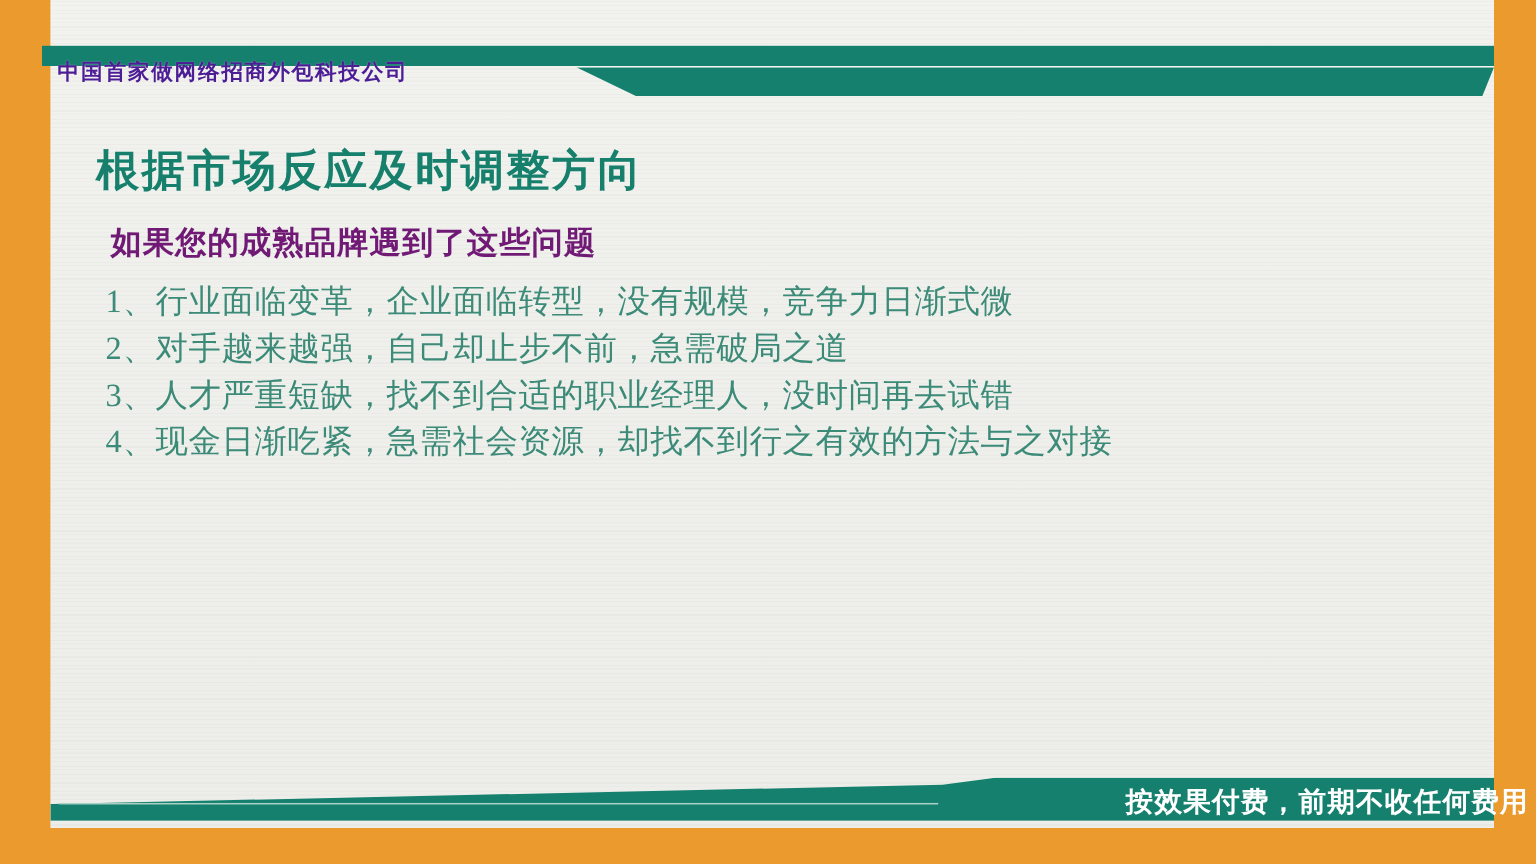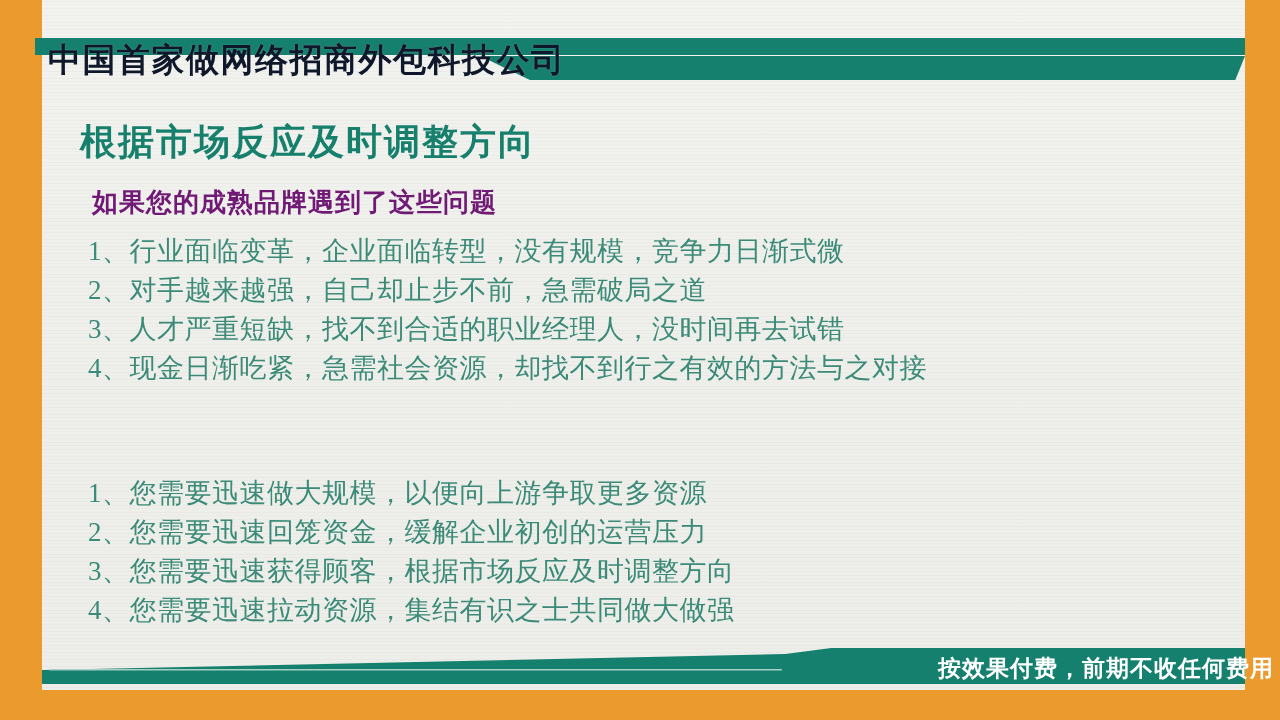--- a/index.html
+++ b/index.html
@@ -76,23 +76,23 @@
     height: 1px;
     background: #f3f4f0;
     clip-path: polygon(36.5% 0, 100% 0, 100% 100%, 36.5% 100%);
   }
   .header-title {
     position: absolute;
     left: 48px;
     top: 40px;
     height: 40px;
     line-height: 40px;
-    font-size: 33px;
-    font-weight: bold;
-    color: #0f172a;
+    font-size: 18px;
+    font-weight: bold;
+    color: #4c1d95;
     letter-spacing: 1.5px;
     white-space: nowrap;
     z-index: 4;
     text-shadow: 0 0 1px rgba(255,255,255,0.5);
   }
 
   
   .main-title {
     position: absolute;
     left: 80px;
@@ -199,26 +199,20 @@
   <div class="section-heading s1">如果您的成熟品牌遇到了这些问题</div>
 
   <div class="list l1">
     <div class="list-item">1、行业面临变革，企业面临转型，没有规模，竞争力日渐式微</div>
     <div class="list-item">2、对手越来越强，自己却止步不前，急需破局之道</div>
     <div class="list-item">3、人才严重短缺，找不到合适的职业经理人，没时间再去试错</div>
     <div class="list-item">4、现金日渐吃紧，急需社会资源，却找不到行之有效的方法与之对接</div>
   </div>
 
 
-  <div class="list l2">
-    <div class="list-item">1、您需要迅速做大规模，以便向上游争取更多资源</div>
-    <div class="list-item">2、您需要迅速回笼资金，缓解企业初创的运营压力</div>
-    <div class="list-item">3、您需要迅速获得顾客，根据市场反应及时调整方向</div>
-    <div class="list-item">4、您需要迅速拉动资源，集结有识之士共同做大做强</div>
-  </div>
 
   <div class="footer-band">
     <div class="footer-upper"></div>
     <div class="footer-lower"></div>
     <div class="footer-hairline"></div>
   </div>
   <div class="footer-text">按效果付费，前期不收任何费用</div>
 
 </div>
 

